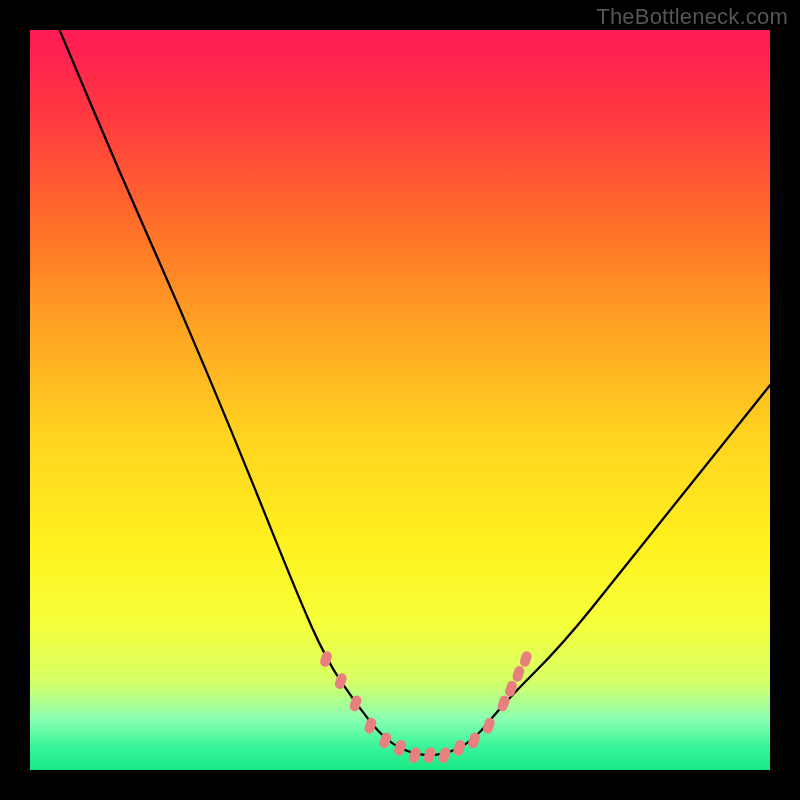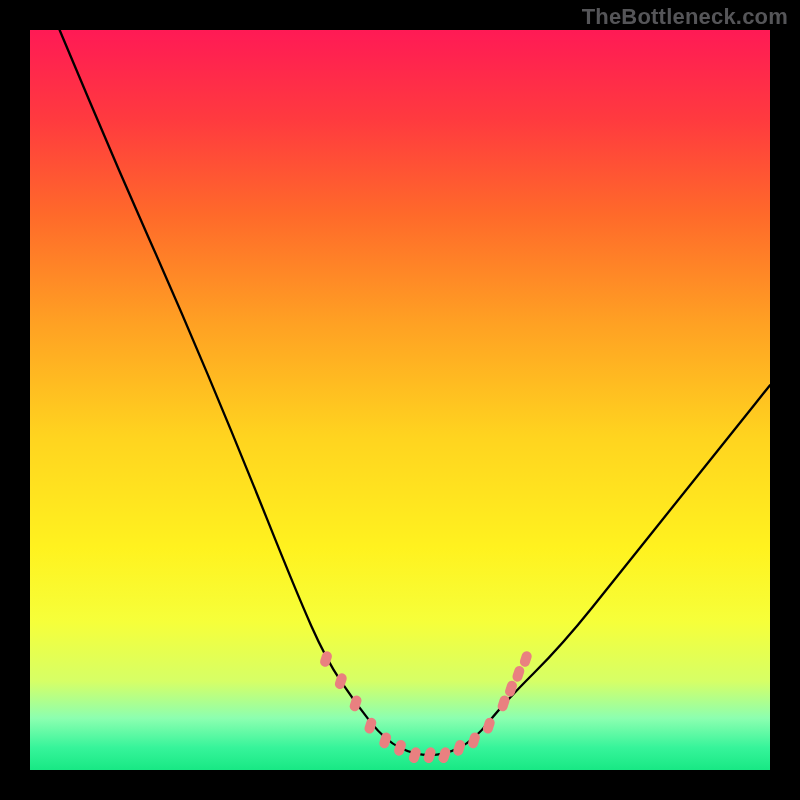--- a/index.html
+++ b/index.html
@@ -35,21 +35,21 @@
       #36f49a 97%,
       #18e884 100%
     );
   }
   .watermark {
     position: absolute;
     top: 4px;
     right: 12px;
     font-family: Arial, Helvetica, sans-serif;
     font-size: 22px;
-    font-weight: bold;
+    font-weight: normal;
     color: #555558;
     letter-spacing: 0.2px;
     z-index: 5;
   }
   svg.curve {
     position: absolute;
     left: 0;
     top: 0;
     width: 740px;
     height: 740px;

